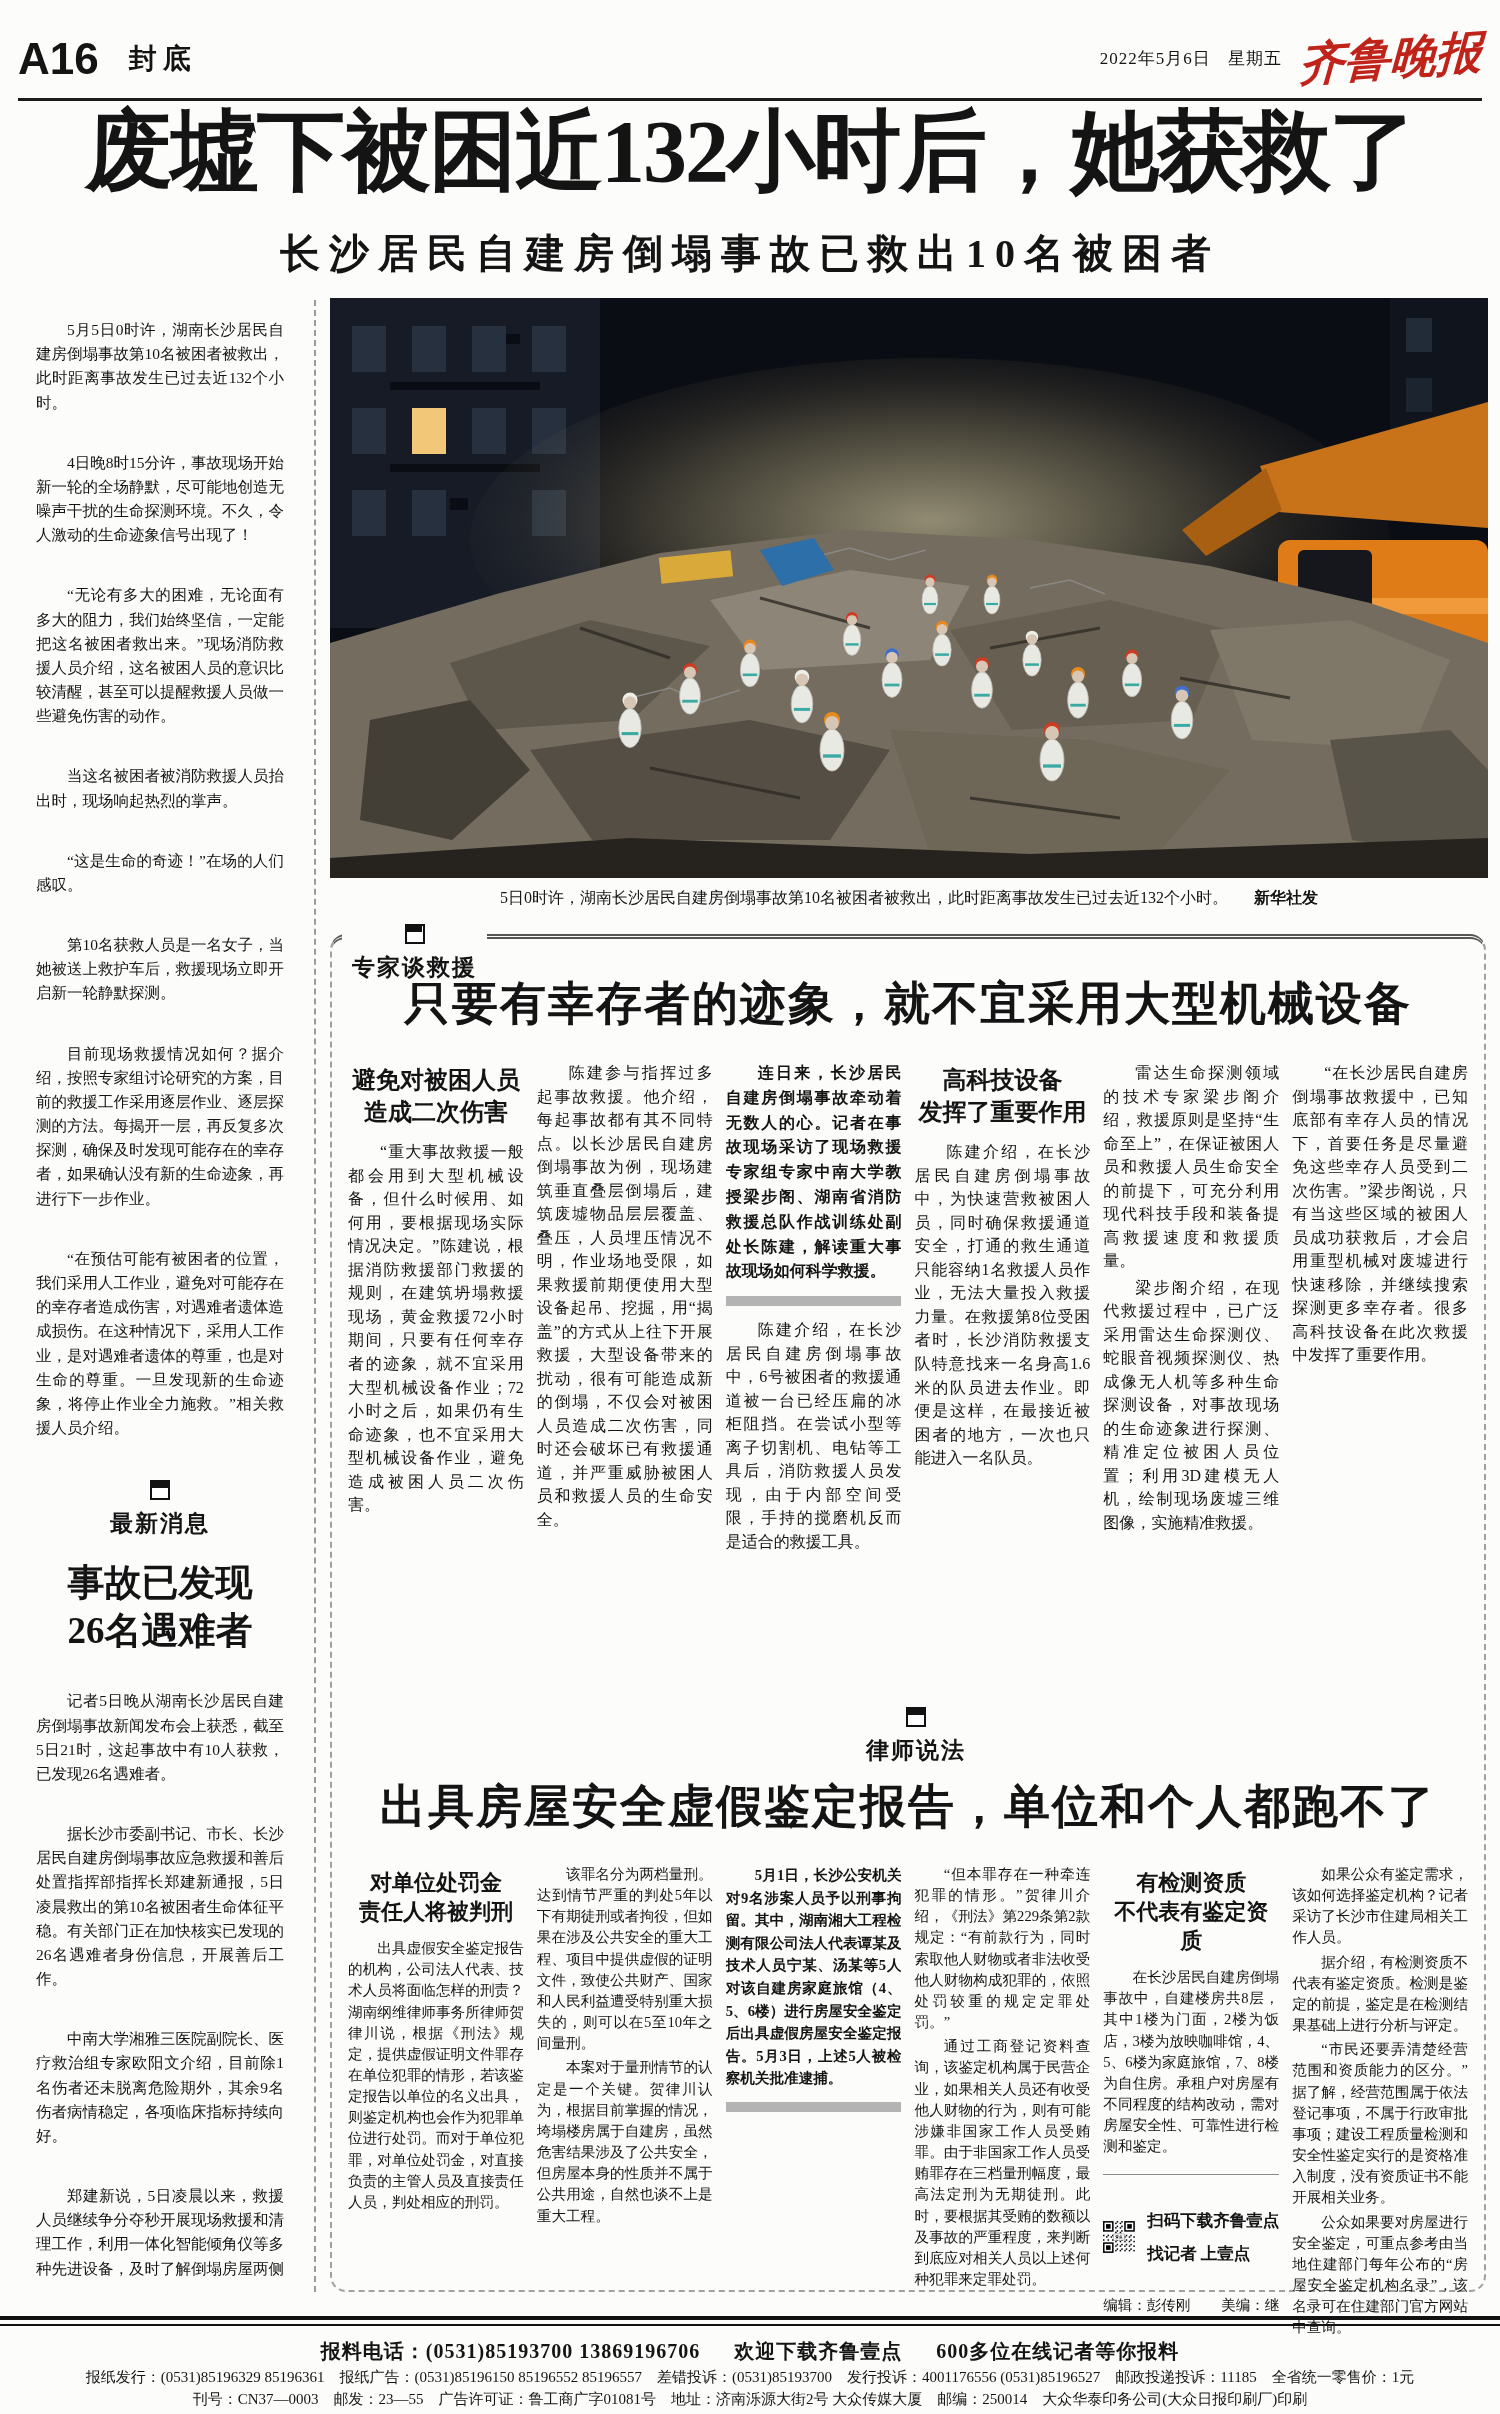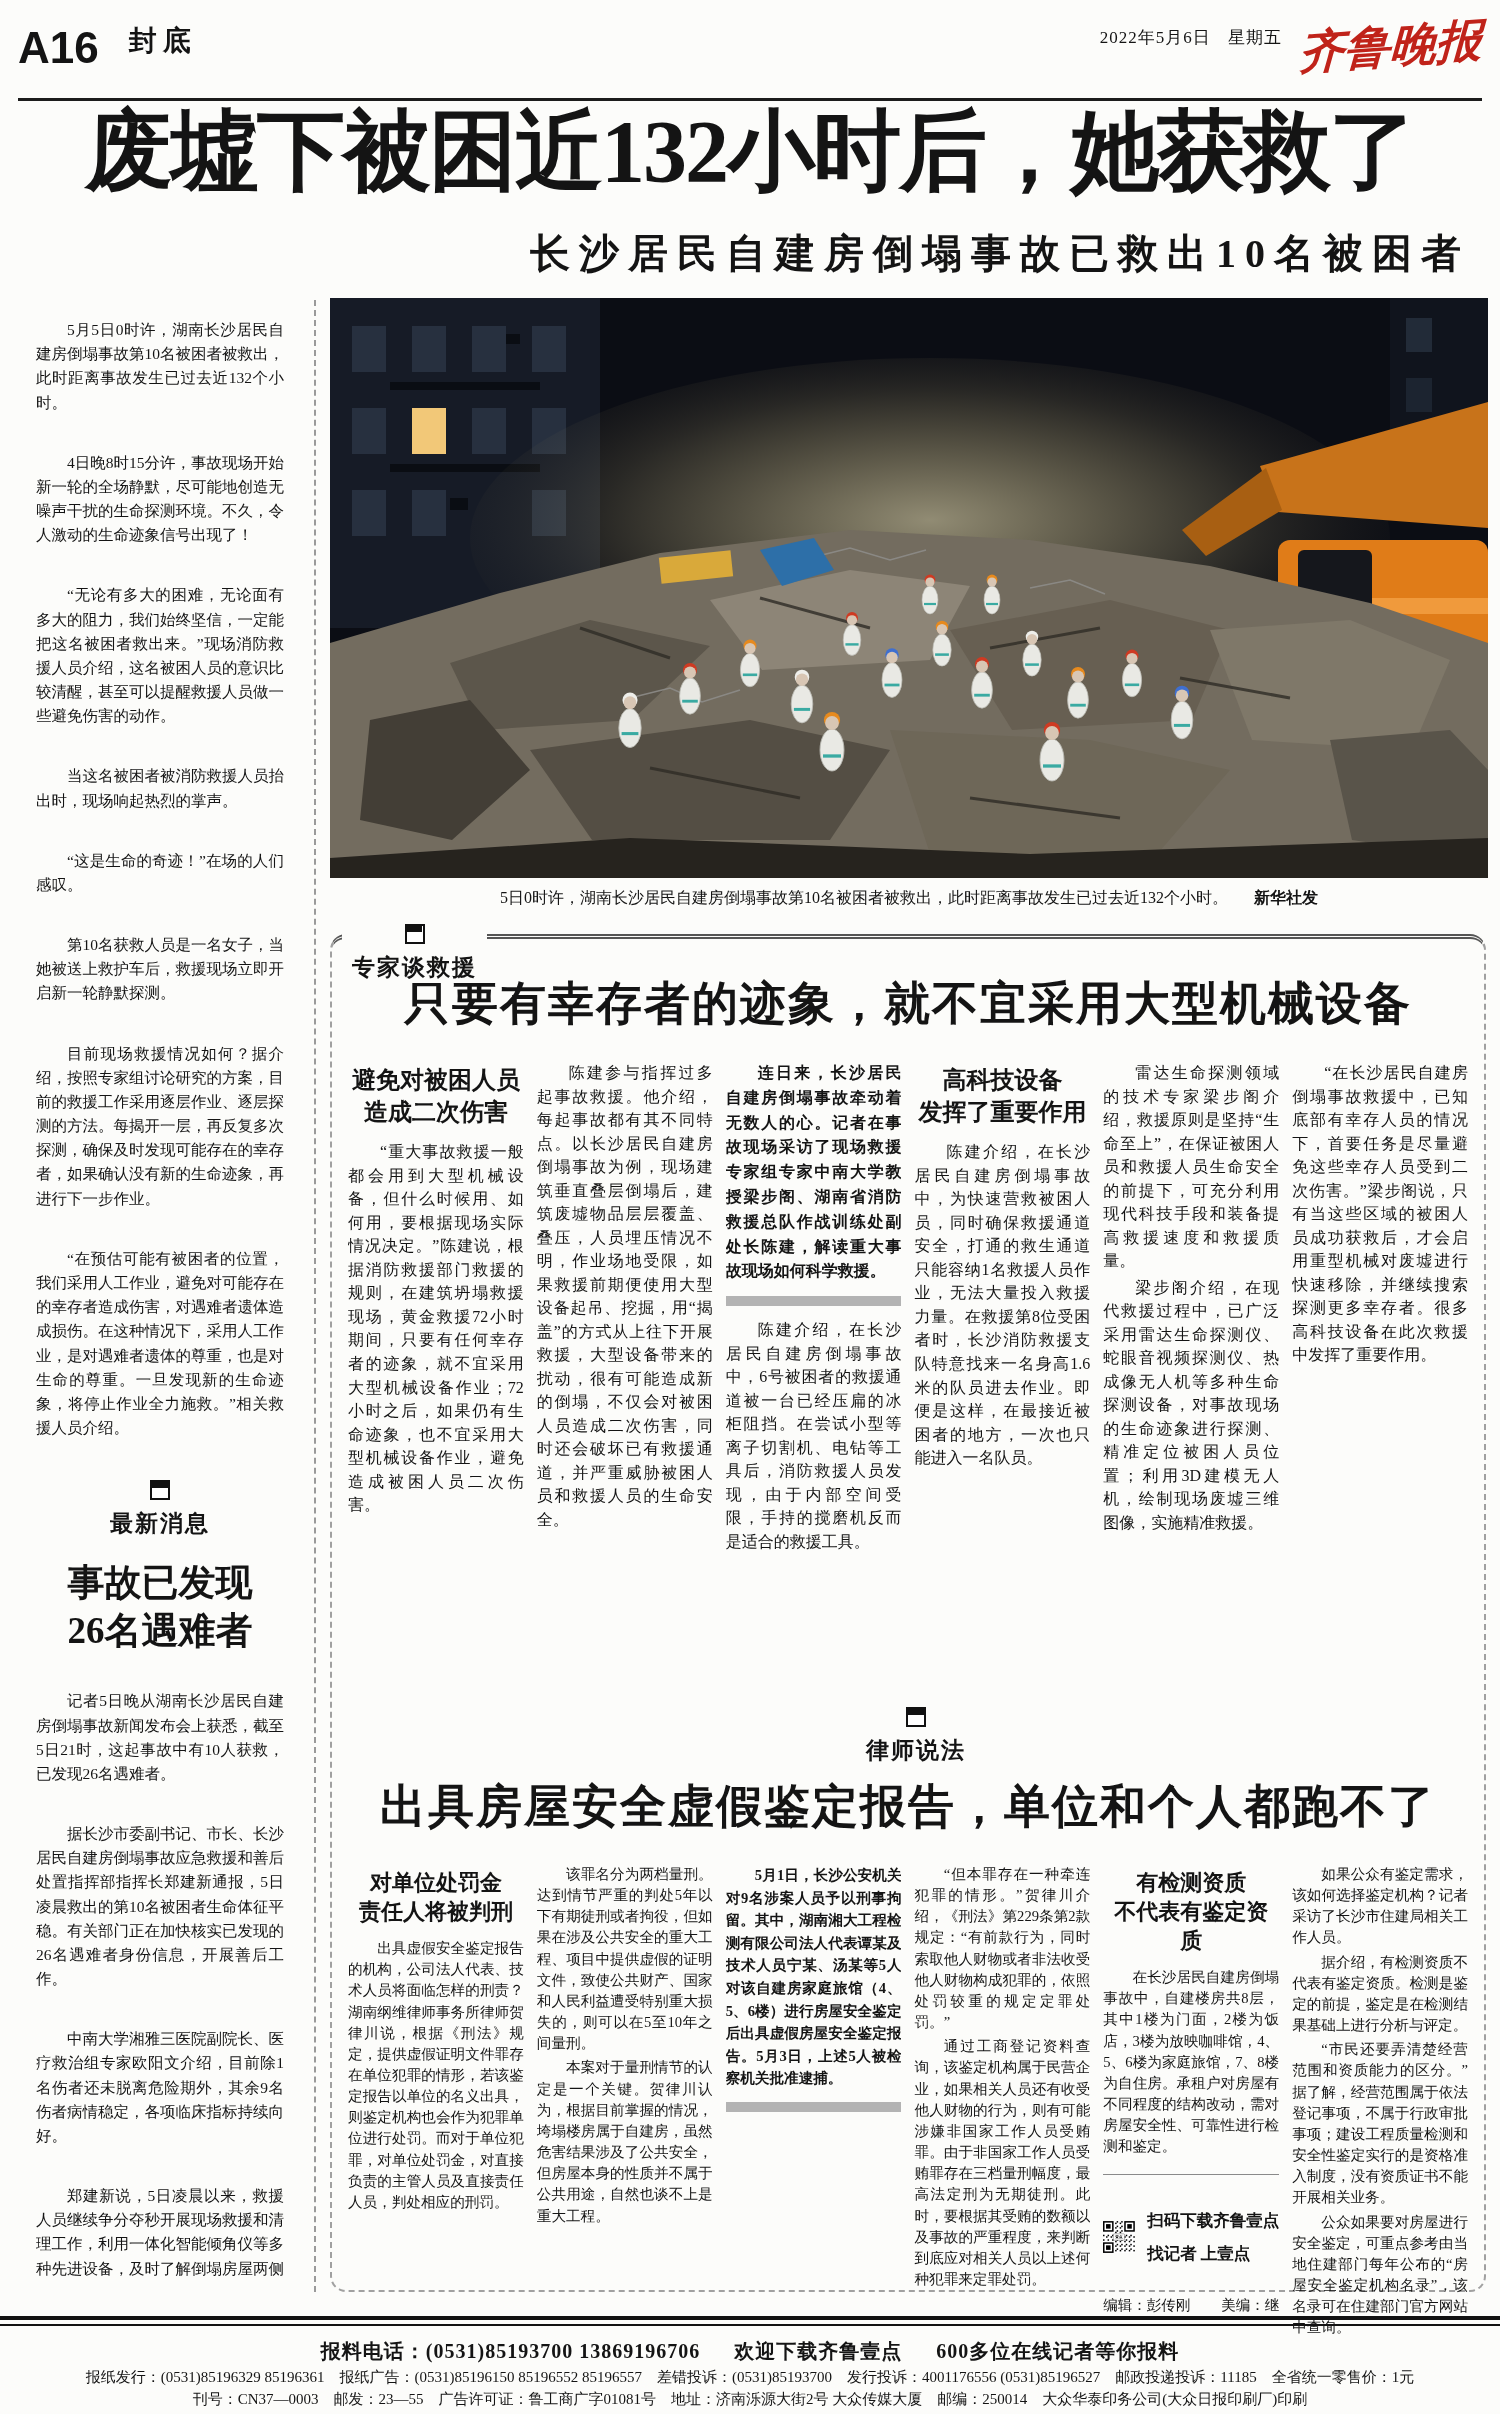--- a/index.html
+++ b/index.html
@@ -1,32 +1,32 @@
 <!DOCTYPE html>
 <html lang="zh"><head>
 <meta charset="utf-8">
 <style>
   html,body{margin:0;padding:0;}
   body{width:1500px;height:2414px;position:relative;background:#fcfcfa;color:#141414;
        font-family:"Liberation Serif","DejaVu Serif",serif;overflow:hidden;}
 
   
   .page-header{position:absolute;left:18px;right:18px;top:26px;height:66px;
-    border-bottom:3px solid #1c1c1c;display:flex;align-items:flex-start;padding-bottom:6px;}
+    border-bottom:3px solid #1c1c1c;display:flex;align-items:center;padding-bottom:6px;}
   .edition{font-family:"Liberation Sans",sans-serif;font-size:44px;font-weight:bold;line-height:1;}
   .section-label{font-size:28px;font-weight:600;letter-spacing:6px;margin-left:30px;line-height:1.1;}
   .hd-spacer{flex:1;}
   .hd-date{font-size:17px;letter-spacing:1px;margin-right:16px;line-height:1.4;}
   .masthead{font-size:46px;line-height:.9;color:#c0231a;font-weight:bold;font-style:italic;
     transform:rotate(-4deg) skewX(-6deg);font-family:"DejaVu Serif",serif;}
 
   
   .headline{position:absolute;top:104px;left:30px;right:30px;text-align:center;
     font-size:88px;font-weight:900;letter-spacing:-2px;white-space:nowrap;line-height:1.1;}
-  .subheadline{position:absolute;top:226px;left:30px;right:30px;text-align:right;
+  .subheadline{position:absolute;top:226px;left:30px;right:30px;text-align:center;
     font-size:40px;font-weight:bold;letter-spacing:9px;}
 
   
   .left-rail{position:absolute;left:18px;top:300px;width:284px;height:1978px;
     display:flex;flex-direction:column;overflow:hidden;}
   .left-rail p{margin:18px;font-size:15.5px;line-height:1.56;text-align:justify;text-indent:2em;}
   .rail-source{font-weight:bold;font-size:15.5px;margin-top:auto;text-indent:1em;}
   .rail-divider{position:absolute;left:314px;top:300px;height:1992px;border-left:2px dashed #9a9a9a;}
 
   

